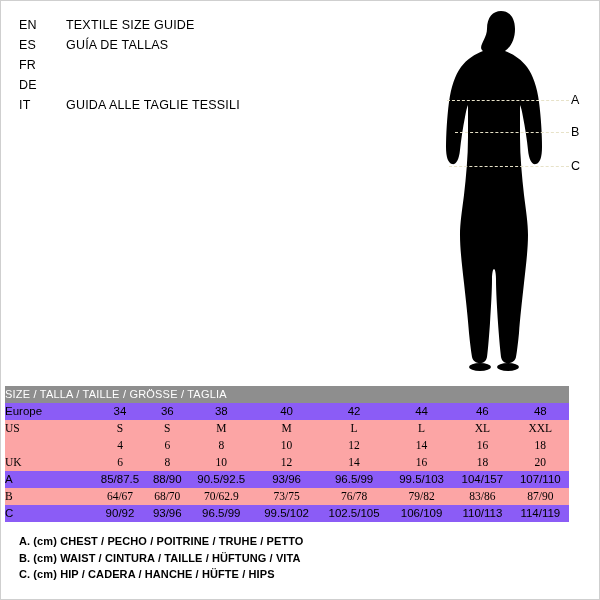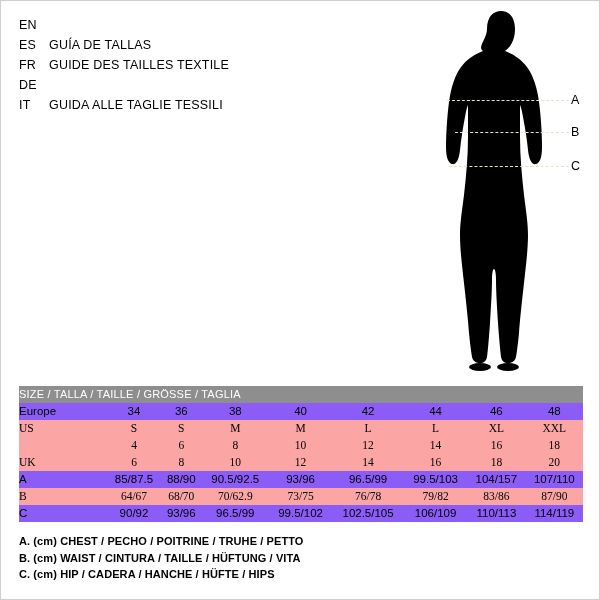--- a/index.html
+++ b/index.html
@@ -27,20 +27,21 @@
     position: absolute;
     left: 18px;
     top: 14px;
     width: 320px;
   }
   .lang-row {
     display: flex;
     align-items: flex-end;
     height: 20px;
     line-height: 20px;
+    gap: 17px;
   }
   .lang-code {
     width: 30px;
     font-size: 12.5px;
     letter-spacing: 0.2px;
   }
   .lang-text {
     font-size: 12.5px;
     letter-spacing: 0.2px;
   }
@@ -72,21 +73,21 @@
     left: 18px;
     top: 362px;
     font-size: 12px;
     font-weight: bold;
     letter-spacing: 0.2px;
   }
 
   
   #size-table {
     position: absolute;
-    left: 18px;
+    left: 4px;
     top: 385px;
     width: 564px;
     border-collapse: collapse;
     font-size: 11.5px;
   }
   #size-table td {
     padding: 0;
     height: 17px;
     line-height: 17px;
   }
@@ -123,28 +124,28 @@
   }
 </style>
 </head>
 <body>
 
 <div id="page">
 
   <div id="lang-block">
     <div class="lang-row">
       <div class="lang-code">EN</div>
+      <div class="lang-text">TEXTILE SIZE GUIDE</div>
     </div>
     <div class="lang-row">
       <div class="lang-code">ES</div>
       <div class="lang-text">GUÍA DE TALLAS</div>
     </div>
     <div class="lang-row">
       <div class="lang-code">FR</div>
-      <div class="lang-text">GUIDE DES TAILLES TEXTILE</div>
     </div>
     <div class="lang-row">
       <div class="lang-code">DE</div>
     </div>
     <div class="lang-row">
       <div class="lang-code">IT</div>
       <div class="lang-text">GUIDA ALLE TAGLIE TESSILI</div>
     </div>
   </div>
 

